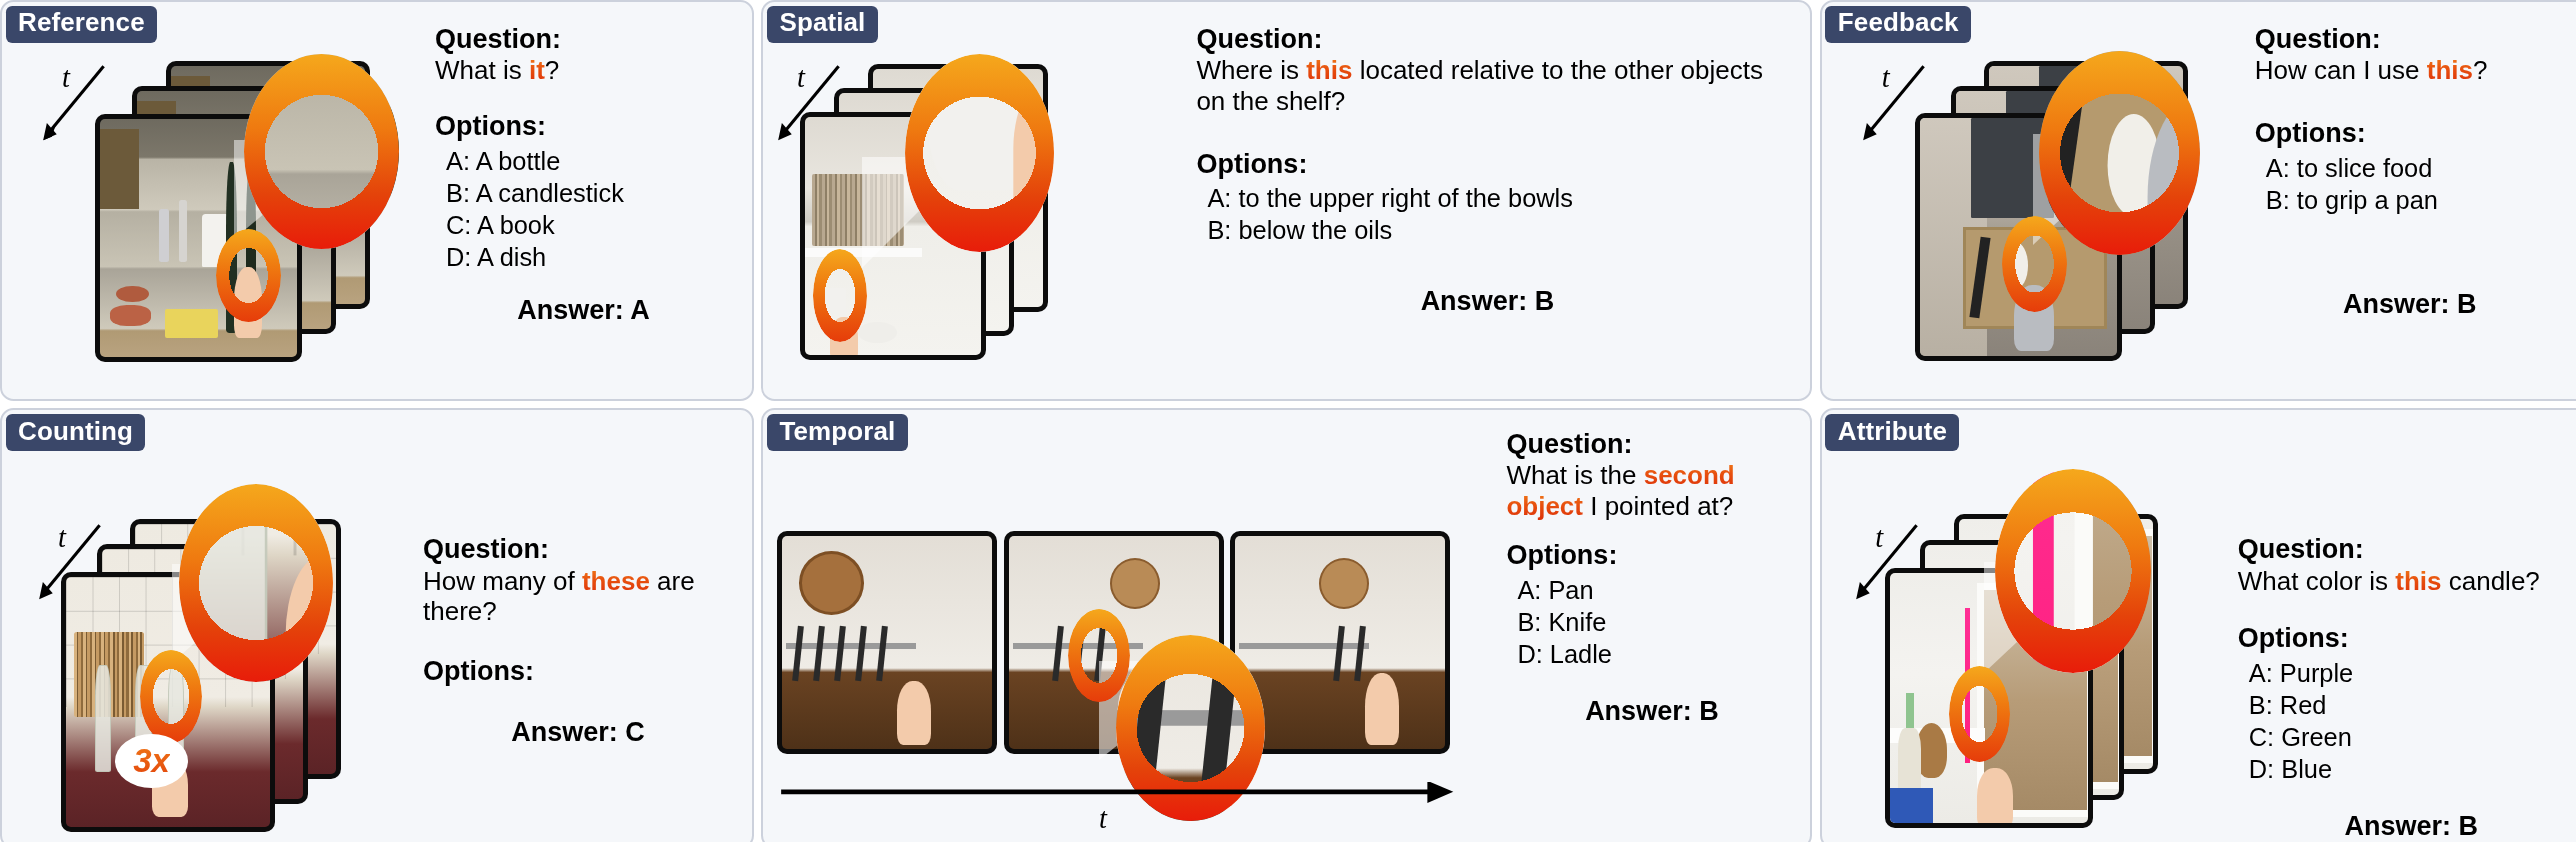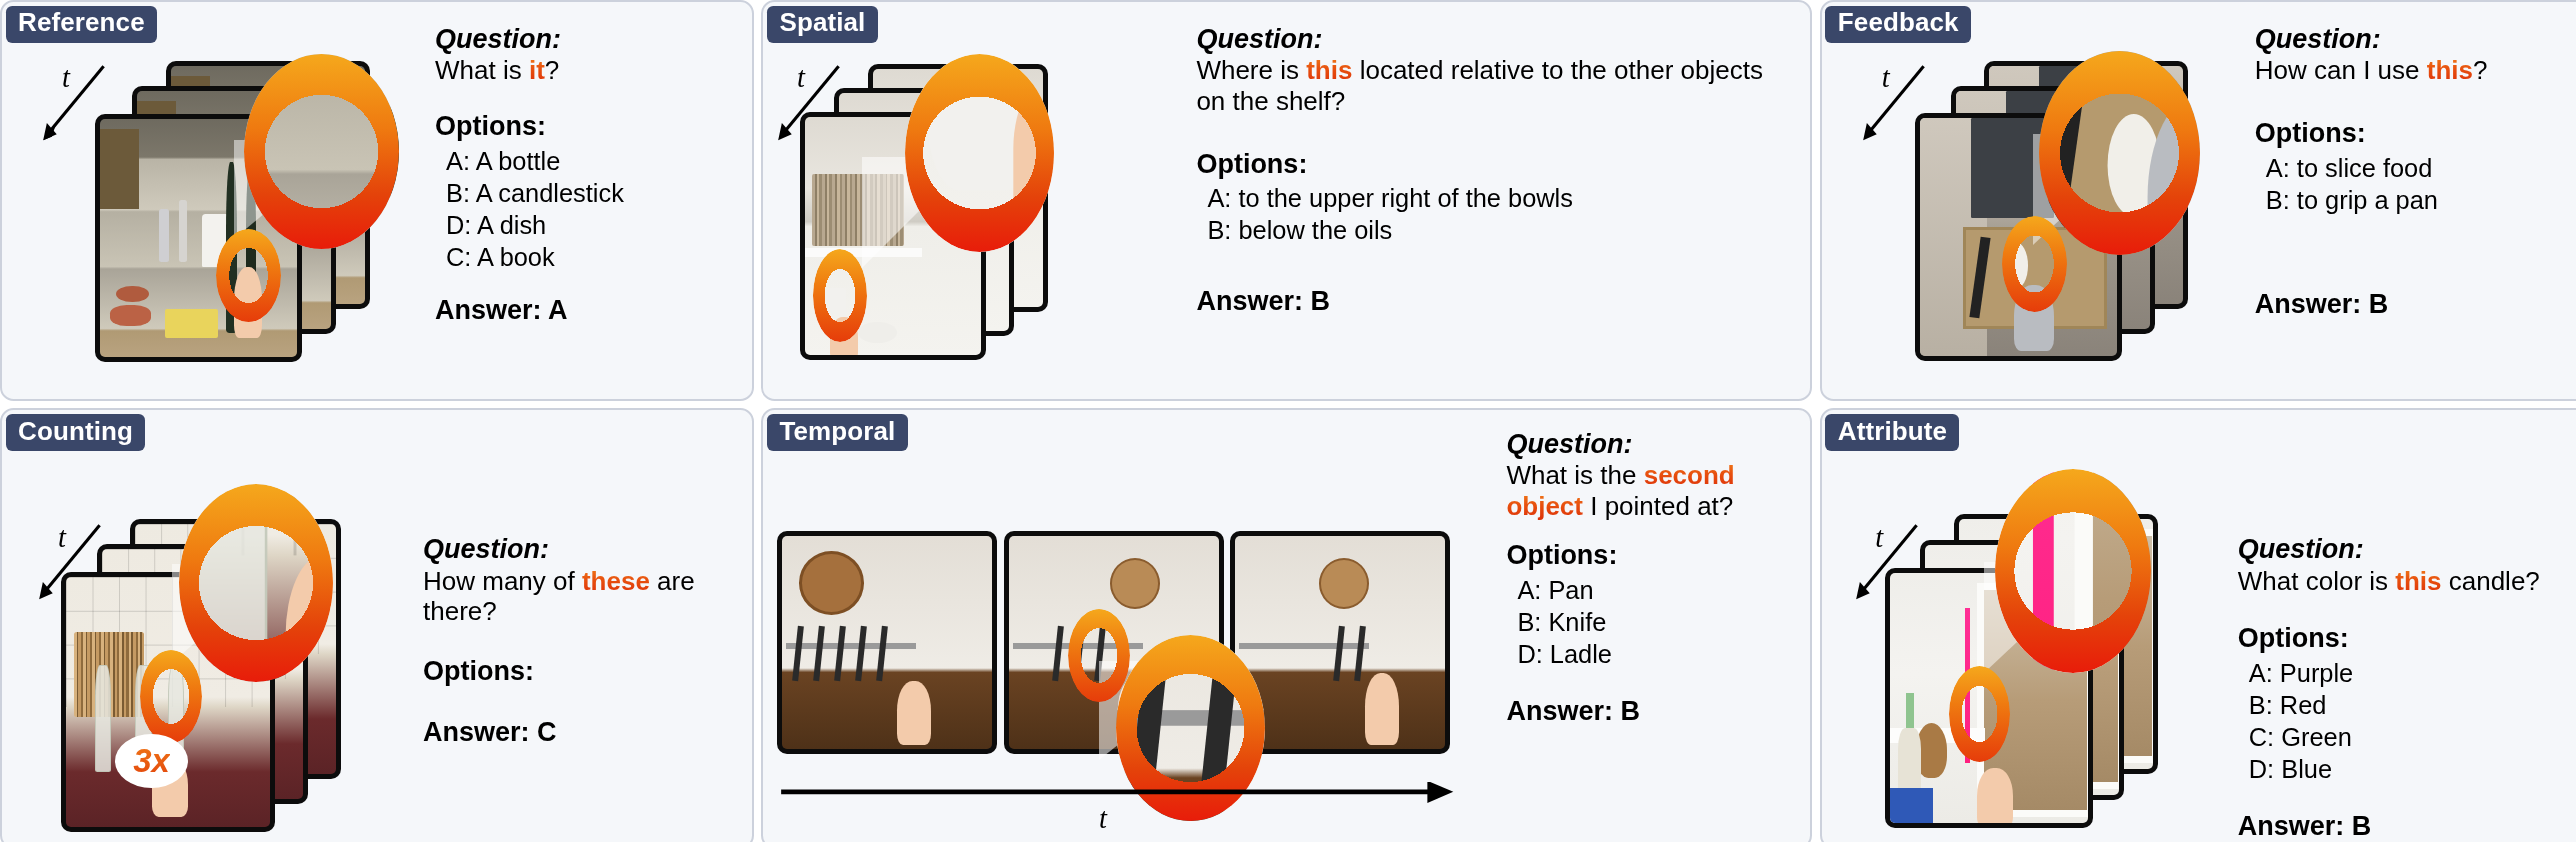--- a/index.html
+++ b/index.html
@@ -85,26 +85,26 @@
     background-clip:padding-box;
   }
   .mult span{
     background:linear-gradient(180deg,#f07818 0%,#e2440b 100%);
     -webkit-background-clip:text;background-clip:text;
     color:transparent;
     font-style:italic;
   }
   
   .qa{position:absolute;z-index:15;color:#000;}
-  .qa .lbl{font-size:27px;font-weight:700;line-height:1.12;margin:0;font-style:italic;}
+  .qa .lbl{font-size:27px;font-weight:700;line-height:1.12;margin:0;}
   .qa .qtext{font-size:26px;line-height:1.18;margin:1.2px 0 0 0;font-weight:400;}
   .qa .optitle{font-size:27px;font-weight:700;margin:25px 0 0 0;}
   .qa ul{list-style:none;margin:2.5px 0 0 0;padding:0 0 0 11px;}
   .qa li{font-size:25.4px;line-height:1.26;font-weight:400;}
-  .qa .ans{font-size:27px;font-weight:700;margin:0;}
+  .qa .ans{font-size:27px;font-weight:700;margin:0;text-align:center;}
   .hl{
     font-weight:700;
     background:linear-gradient(180deg,#f0801a 0%,#e8510f 45%,#dc2f08 100%);
     -webkit-background-clip:text;background-clip:text;
     color:transparent;
   }
   
   .ph{position:absolute;inset:0;}
   
   .ph-ref{background:
@@ -215,22 +215,22 @@
       <div class="lensring" style="left:149px;top:-7.4px;width:155px;height:195px;"></div>
     </div>
 
     <div class="qa" style="left:433px;top:22px;width:297px;">
       <p class="lbl">Question:</p>
       <p class="qtext"><span>What is </span><span class="hl">it</span><span>?</span></p>
       <p class="optitle">Options:</p>
       <ul>
         <li>A: A bottle</li>
         <li>B: A candlestick</li>
+        <li>C: A book</li>
         <li>D: A dish</li>
-        <li>C: A book</li>
       </ul>
       <p class="ans" style="margin-top:22px;">Answer: A</p>
     </div>
   </div>
 
   <div class="panel">
     <div class="badge">Spatial</div>
 
     <div class="taxis" style="left:8.7px;top:59px;">
       <span class="tl">t</span>

